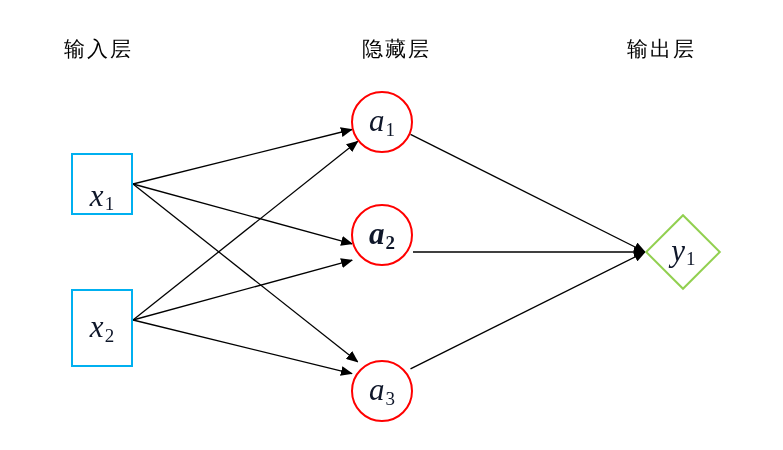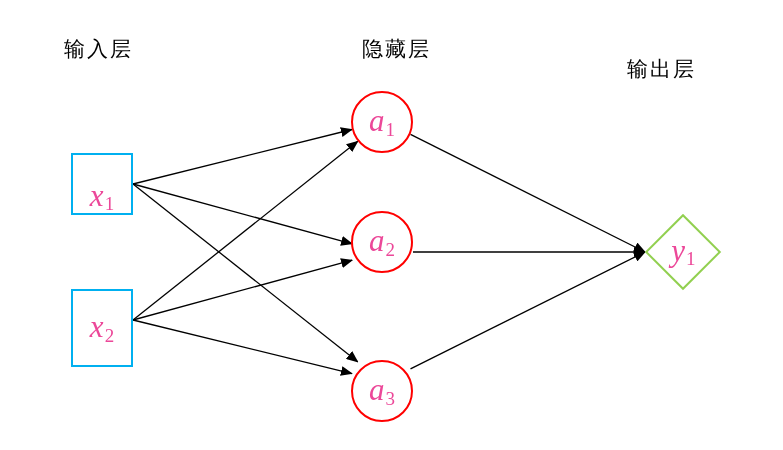--- a/index.html
+++ b/index.html
@@ -20,35 +20,35 @@
     position: absolute;
     top: 35px;
     font-size: 21px;
     color: #000000;
     letter-spacing: 2px;
     white-space: nowrap;
     text-align: center;
   }
   #label-input  { left: 64px; }
   #label-hidden { left: 362px; }
-  #label-output { left: 627px; margin-top: 20px; }
+  #label-output { left: 627px; }
   .node {
     position: absolute;
     box-sizing: border-box;
     display: flex;
     align-items: center;
     justify-content: center;
     background: #ffffff;
   }
   .node.circle { border-radius: 50%; }
   .node.diamond { transform: rotate(45deg); }
   .nl {
     line-height: 1;
     white-space: nowrap;
-    color: #ec4899;
+    color: #0f172a;
   }
   .nl-main {
     font-style: italic;
     font-size: 31px;
     font-family: "Liberation Serif", "DejaVu Serif", serif;
   }
   .nl sub {
     font-style: normal;
     font-size: 19px;
     vertical-align: sub;
@@ -79,21 +79,21 @@
   <div id="nodes">
       <div class="node square" style="left: 71px; top: 153px; width: 62px; height: 62px; border: 2px solid rgb(0, 176, 240); align-items: flex-end;">
         <span class="nl"><span class="nl-main">x</span><sub>1</sub></span>
       </div>
       <div class="node square" style="left: 71px; top: 289px; width: 62px; height: 78px; border: 2px solid rgb(0, 176, 240);">
         <span class="nl"><span class="nl-main">x</span><sub>2</sub></span>
       </div>
       <div class="node circle" style="left: 351px; top: 91px; width: 62px; height: 62px; border: 2px solid rgb(255, 0, 0);">
         <span class="nl"><span class="nl-main">a</span><sub>1</sub></span>
       </div>
-      <div class="node circle" style="left: 351px; top: 211px; width: 62px; height: 62px; border: 2px solid rgb(255, 0, 0);">
+      <div class="node circle" style="left: 351px; top: 204px; width: 62px; height: 62px; border: 2px solid rgb(255, 0, 0); font-weight: bold;">
         <span class="nl"><span class="nl-main">a</span><sub>2</sub></span>
       </div>
       <div class="node circle" style="left: 351px; top: 360px; width: 62px; height: 62px; border: 2px solid rgb(255, 0, 0);">
         <span class="nl"><span class="nl-main">a</span><sub>3</sub></span>
       </div>
       <div class="node diamond" style="left: 656px; top: 225px; width: 54px; height: 54px; border: 2px solid rgb(146, 208, 80);">
         <span class="nl"><span class="nl-main">y</span><sub>1</sub></span>
       </div>
     </div>
   <div class="layer-label" id="label-input">输入层</div>

